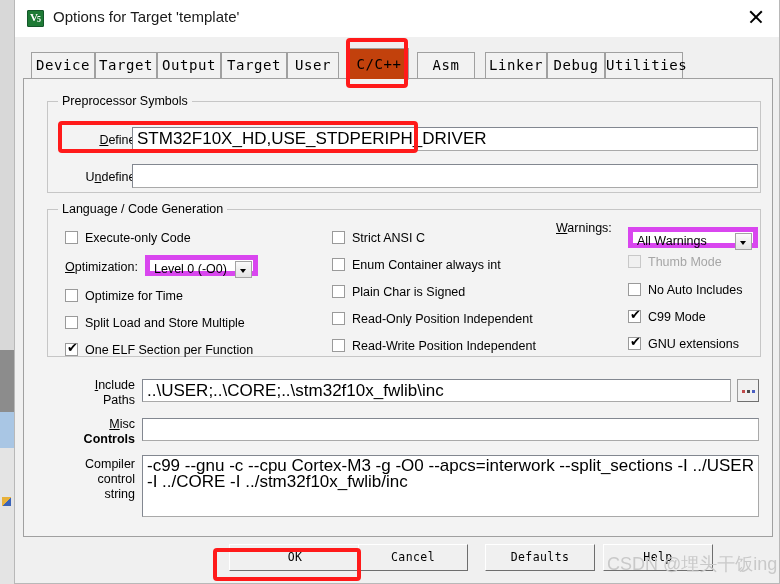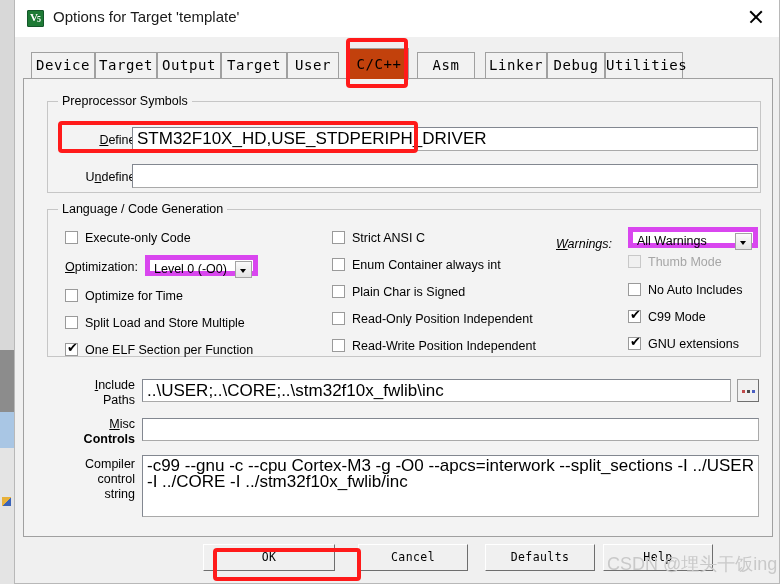--- a/index.html
+++ b/index.html
@@ -295,21 +295,21 @@
     border-bottom-color: #6e6e6e;
     box-sizing: border-box;
     font-family: "DejaVu Sans Mono", monospace;
     font-size: 11.5px;
     color: #000;
     text-align: center;
     line-height: 25px;
     letter-spacing: 0.4px;
     cursor: default;
   }
-  #ok-button     { left: 188px; width: 132px; }
+  #ok-button     { left: 214px; width: 132px; }
   #cancel-button { left: 343px; width: 110px; }
   #defaults-button { left: 470px; width: 110px; }
   #help-button   { left: 588px; width: 110px; }
 
   
   .redbox {
     position: absolute;
     border: 4px solid #ff1a1a;
     border-radius: 4px;
     box-sizing: border-box;
@@ -428,21 +428,21 @@
   </div>
   <div class="chk-row" style="left:317px; top:311px;">
     <span class="box"></span>
     <span class="lbl">Read-Only Position Independent</span>
   </div>
   <div class="chk-row" style="left:317px; top:338px;">
     <span class="box"></span>
     <span class="lbl">Read-Write Position Independent</span>
   </div>
 
-  <div class="field-label" style="left:541px; top:237px; text-align:left;font-style:italic;"><span class="ul">W</span>arnings:</div>
+  <div class="field-label" style="left:541px; top:221px; text-align:left;"><span class="ul">W</span>arnings:</div>
   <div class="combo" id="warnings-combo" style="left:613px; top:227px; width:130px;">
     <span class="val">All Warnings</span>
     <span class="arrowbox">
         <span class="tri"></span>
       </span>
   </div>
 
   <div class="chk-row disabled" style="left:613px; top:254px;">
     <span class="box disabled"></span>
     <span class="lbl">Thumb Mode</span>

